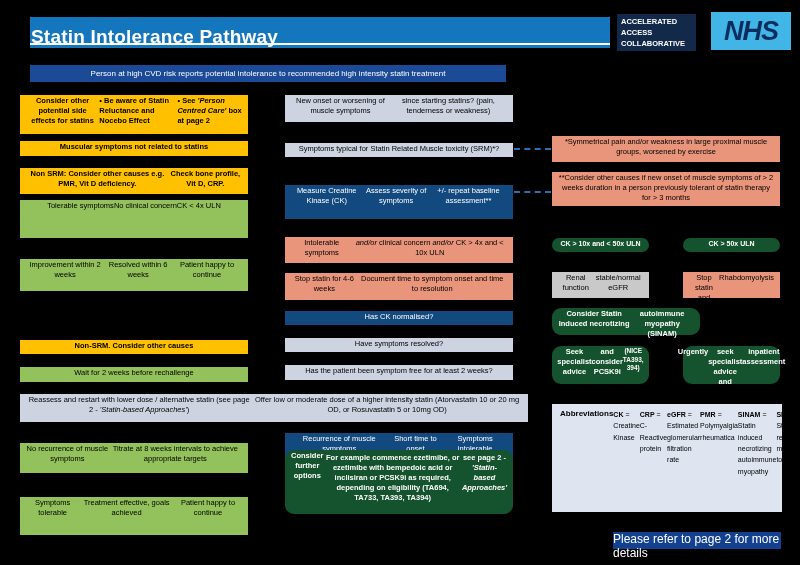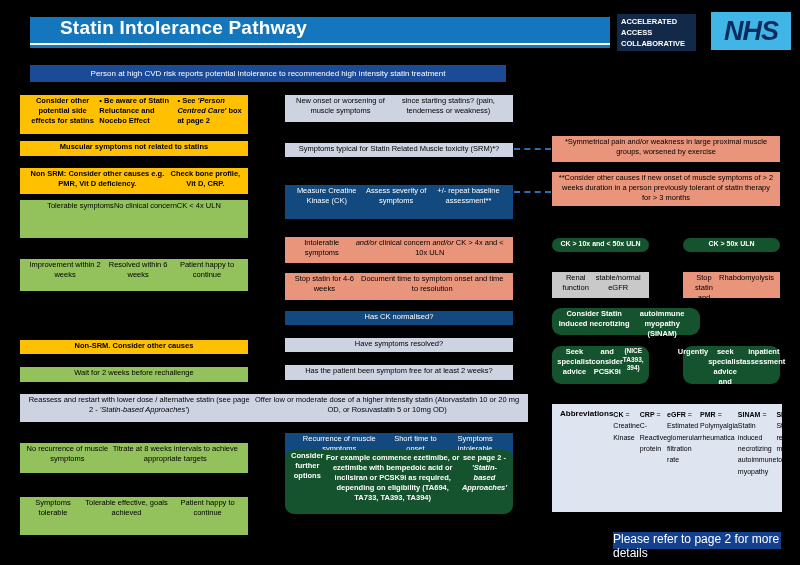--- a/index.html
+++ b/index.html
@@ -12,21 +12,21 @@
   .gray{background:#cdd3e0;}
   .navy{background:#12497e;color:#fff;}
   .salmon{background:#e9957c;}
   .red{background:#14532d;color:#fff;font-weight:bold;border-radius:9px;}
   .lightgray{background:#c9c9c9;}
   .abbrbox{background:#dee4f0;}
   .bold{font-weight:bold;}
   .it{font-style:italic;}
   .ta-l{text-align:left;}
   .titlebar{position:absolute;left:30px;top:17px;width:580px;height:31px;background:#1476bd;
-            display:flex;align-items:flex-start;padding-left:30px;box-sizing:border-box;}
+            display:flex;align-items:flex-end;padding-left:1px;box-sizing:border-box;}
   .titlebar:after{content:"";position:absolute;left:0;right:0;bottom:3px;height:2px;background:#fff;}
   .titletext{color:#fff;font-weight:bold;font-size:19px;letter-spacing:.2px;}
   .aac{position:absolute;left:617px;top:14px;width:79px;height:37px;background:#12294a;color:#fff;
        font-size:7.5px;font-weight:bold;line-height:1.45;padding:3px 0 0 4px;box-sizing:border-box;}
   .nhs{position:absolute;left:711px;top:12px;width:80px;height:38px;background:#41b6e6;
        display:flex;align-items:center;justify-content:center;}
   .nhs span{color:#0b2d5e;font-size:27px;font-weight:bold;font-style:italic;letter-spacing:-1px;}
   .personbar{position:absolute;left:30px;top:65px;width:476px;height:17px;background:#1b4a97;
              color:#fff;display:flex;align-items:center;justify-content:center;font-size:8px;}
   .dash{position:absolute;height:0;border-top:2px dashed #2e6fb0;}
@@ -97,21 +97,21 @@
     <div>Offer low or moderate dose of a higher intensity statin (Atorvastatin 10 or 20 mg OD, or Rosuvastatin 5 or 10mg OD)</div>
   </div>
 
   <div class="box green" style="left:20px;top:443px;width:228px;height:30px">
     <div>No recurrence of muscle symptoms</div>
     <div>Titrate at 8 weeks intervals to achieve appropriate targets</div>
   </div>
 
   <div class="box green" style="left:20px;top:497px;width:228px;height:38px">
     <div>Symptoms tolerable</div>
-    <div>Tolerable effective, goals achieved</div>
+    <div>Treatment effective, goals achieved</div>
     <div>Patient happy to continue</div>
   </div>
 
   <div class="box gray" style="left:285px;top:95px;width:228px;height:27px">
     <div>New onset or worsening of muscle symptoms</div>
     <div>since starting statins? (pain, tenderness or weakness)</div>
   </div>
 
   <div class="box gray" style="left:285px;top:143px;width:228px;height:14px">
     <span>Symptoms typical for Statin Related Muscle toxicity (SRM)*?</span>

